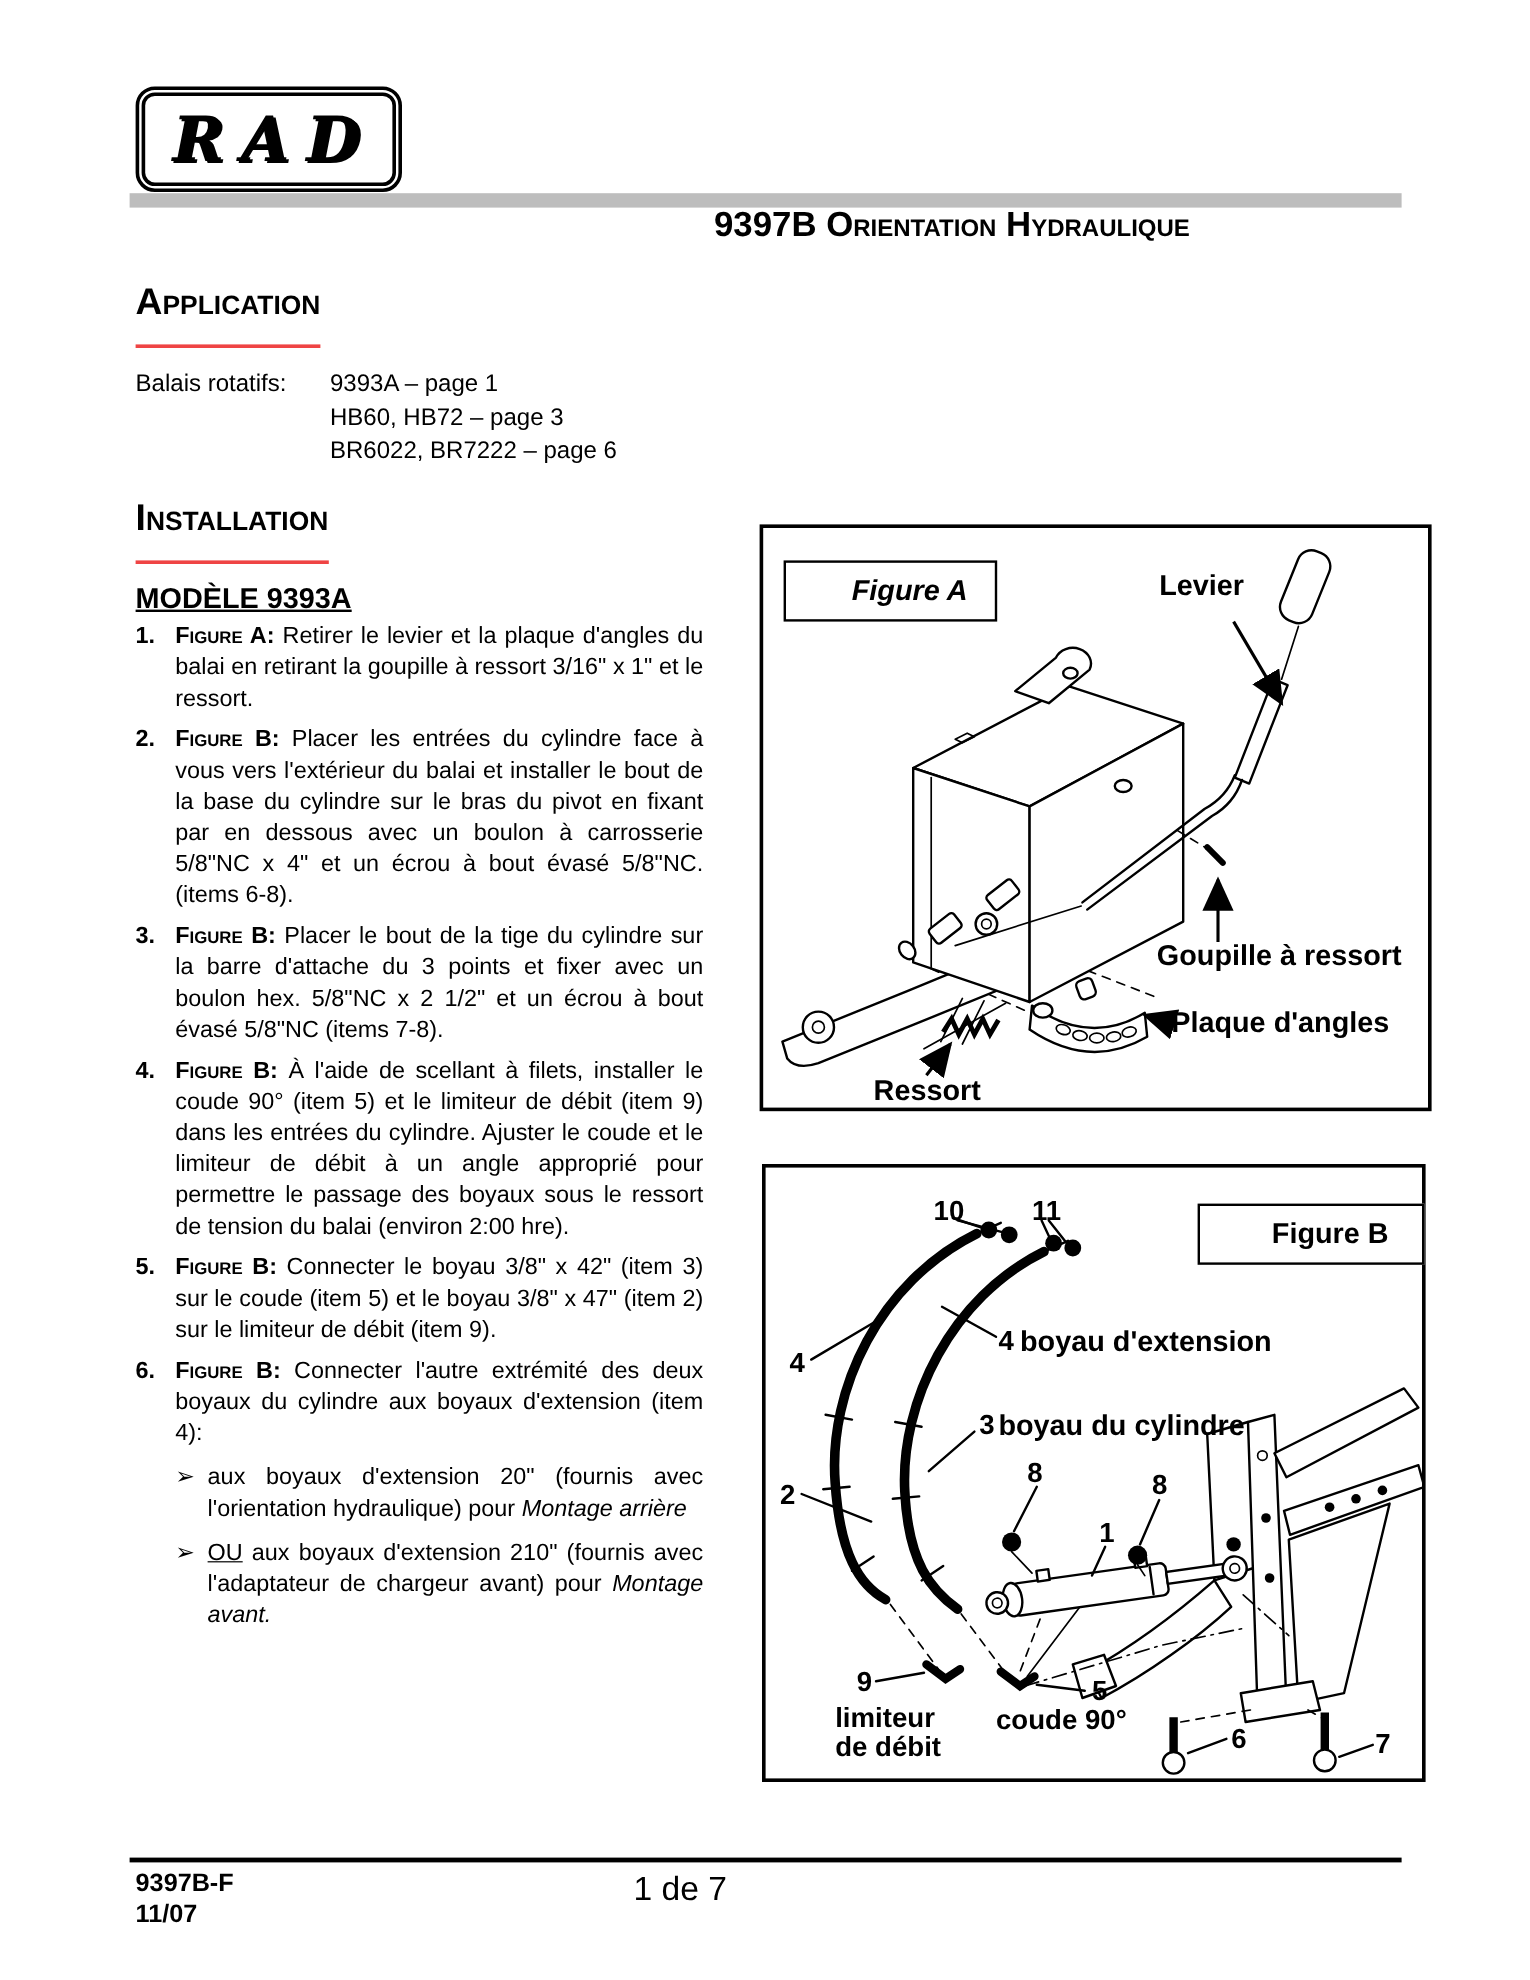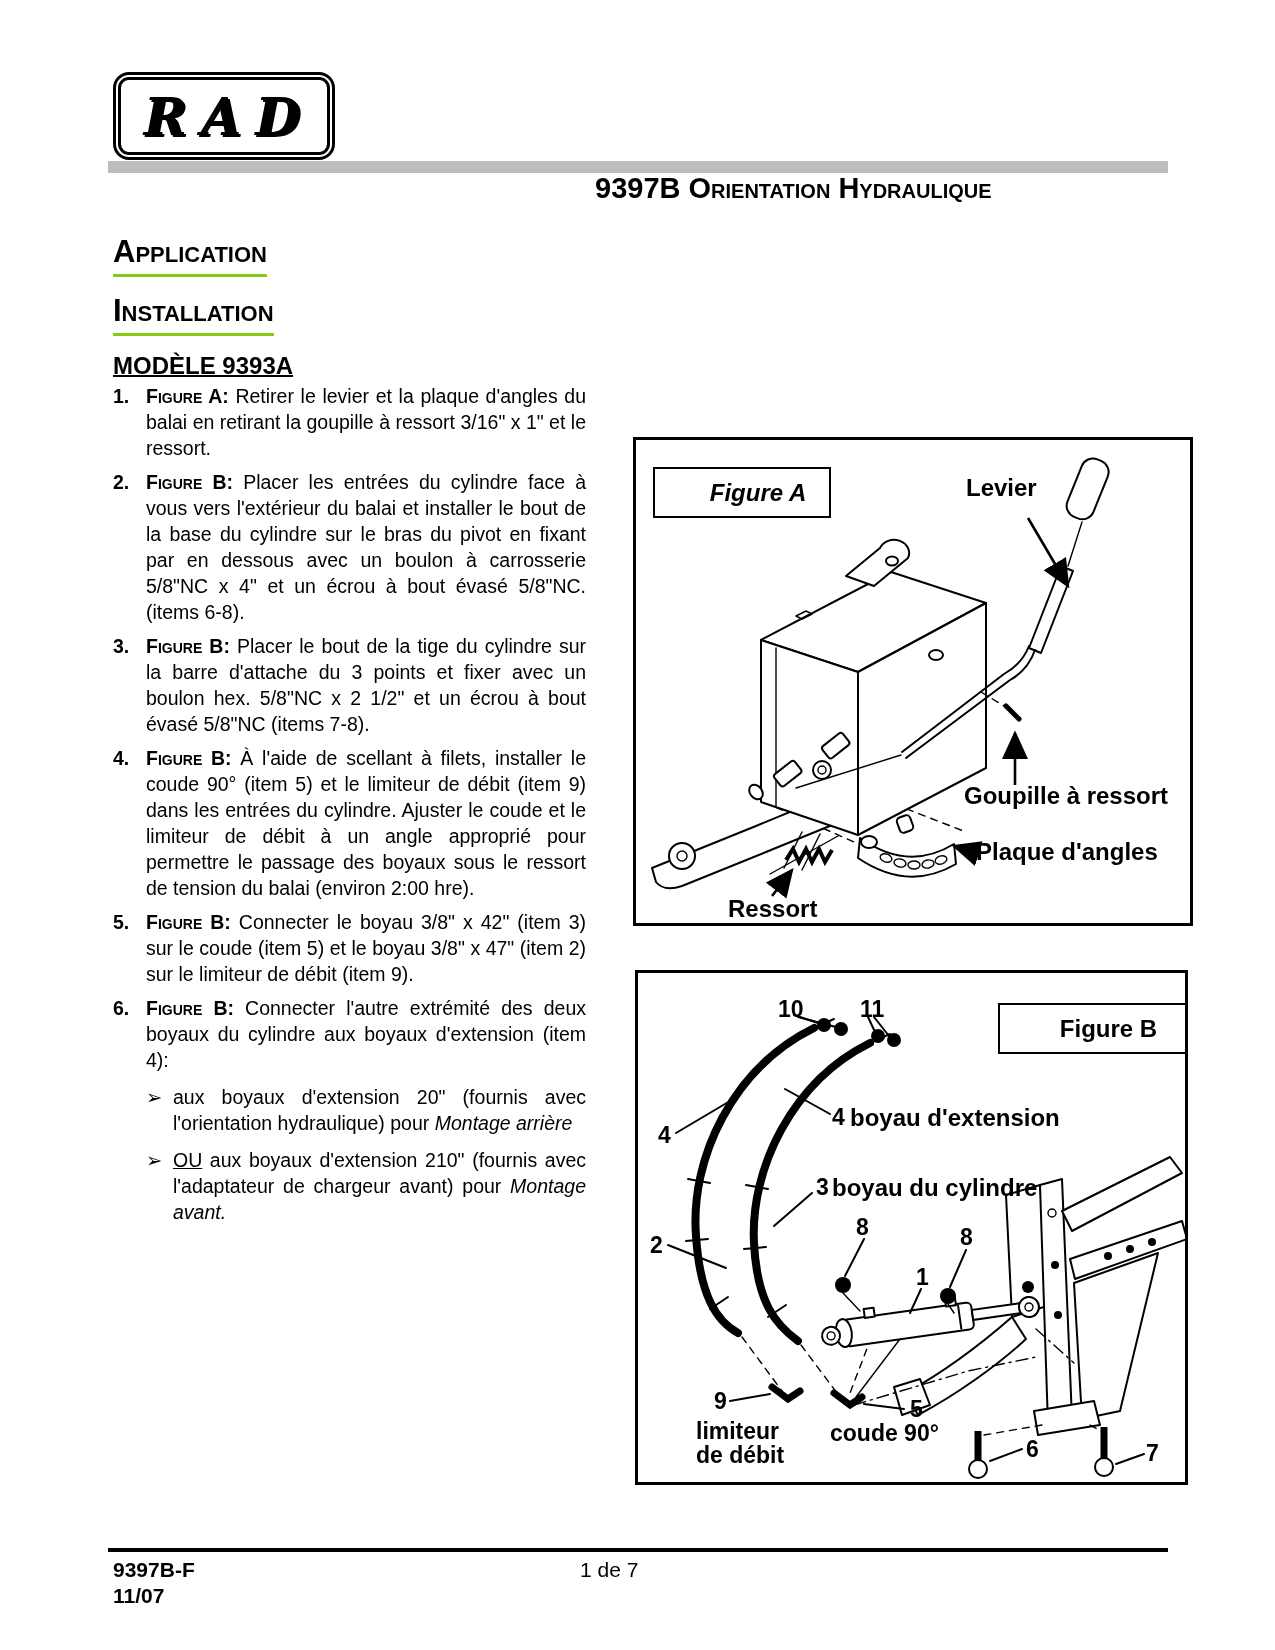--- a/index.html
+++ b/index.html
@@ -15,21 +15,21 @@
         font-size:52px;letter-spacing:14px;padding-left:10px;
         text-shadow:2px 2px 0 #000;}
   .gray-bar{position:absolute;left:108px;top:161px;width:1060px;height:12px;background:#bdbdbd;}
   .sc{font-variant:small-caps;}
   .title-left{position:absolute;left:113px;top:172px;font-size:29px;font-weight:bold;}
   .title-right{position:absolute;left:595px;top:172px;font-size:29px;font-weight:bold;}
 
   
   .left-col{position:absolute;left:113px;top:234px;width:473px;}
   .h1{font-size:31px;font-weight:bold;margin:0 0 16px 0;}
-  .h1 .h1-inner{display:inline-block;border-bottom:3px solid #84cc16;padding-bottom:4px;}
+  .h1 .h1-inner{display:inline-block;border-bottom:3px solid #ef4444;padding-bottom:17px;}
   .app-table{display:flex;font-size:20px;line-height:28px;margin-bottom:24px;}
   .app-label{width:162px;}
   .app-rows div{white-space:nowrap;}
   .model-h{font-size:24px;font-weight:bold;text-decoration:underline;
            text-decoration-thickness:2px;margin-bottom:3px;}
   .model-sub{font-size:23px;font-weight:bold;font-style:italic;margin-bottom:9px;}
   .steps{font-size:19.5px;line-height:26px;}
   .step{display:grid;grid-template-columns:33px 1fr;margin-bottom:8px;}
   .step-num{font-weight:bold;}
   .step-text{text-align:justify;}
@@ -54,39 +54,47 @@
   .wf{fill:#fff;stroke:#000;stroke-width:2;stroke-linejoin:round;}
   .bk{fill:#000;stroke:none;}
   .dash{stroke-dasharray:7 6;}
   .dashdot{stroke-dasharray:12 5 2 5;}
   .hose{fill:none;stroke:#000;stroke-width:8;stroke-linecap:round;}
   .arrow{stroke:#000;stroke-width:2.6;}
 
   
   .footer-rule{position:absolute;left:108px;top:1548px;width:1060px;height:4px;background:#000;}
   .footer-doc{position:absolute;left:113px;top:1558px;font-size:21px;font-weight:bold;}
-  .footer-page{position:absolute;left:580px;top:1558px;font-size:21px;}
+  .footer-page{position:absolute;left:528px;top:1558px;font-size:28px;}
   .footer-date{position:absolute;left:113px;top:1584px;font-size:21px;font-weight:bold;}
 </style>
 </head>
 <body>
 
 <div class="page">
 
   <div class="logo">
     <div class="logo-inner">
       <span class="logo-text">RAD</span>
     </div>
   </div>
   <div class="gray-bar"></div>
   <div class="title-right sc">9397B Orientation Hydraulique</div>
 
   <div class="left-col">
     <div class="h1 sc"><span class="h1-inner">Application</span></div>
 
+    <div class="app-table">
+      <div class="app-label">Balais rotatifs:</div>
+      <div class="app-rows">
+        <div>9393A – page 1</div>
+        <div>HB60, HB72 – page 3</div>
+        <div>BR6022, BR7222 – page 6</div>
+      </div>
+    </div>
 
     <div class="h1 sc"><span class="h1-inner">Installation</span></div>
     <div class="model-h">MODÈLE 9393A</div>
 
     <div class="steps">
         <div class="step">
           <div class="step-num">1.</div>
           <div>
             <div class="step-text"><span class="step-lead">Figure A:</span> Retirer le levier et la plaque d'angles du balai en retirant la goupille à ressort 3/16" x 1" et le ressort.</div>
           </div>

